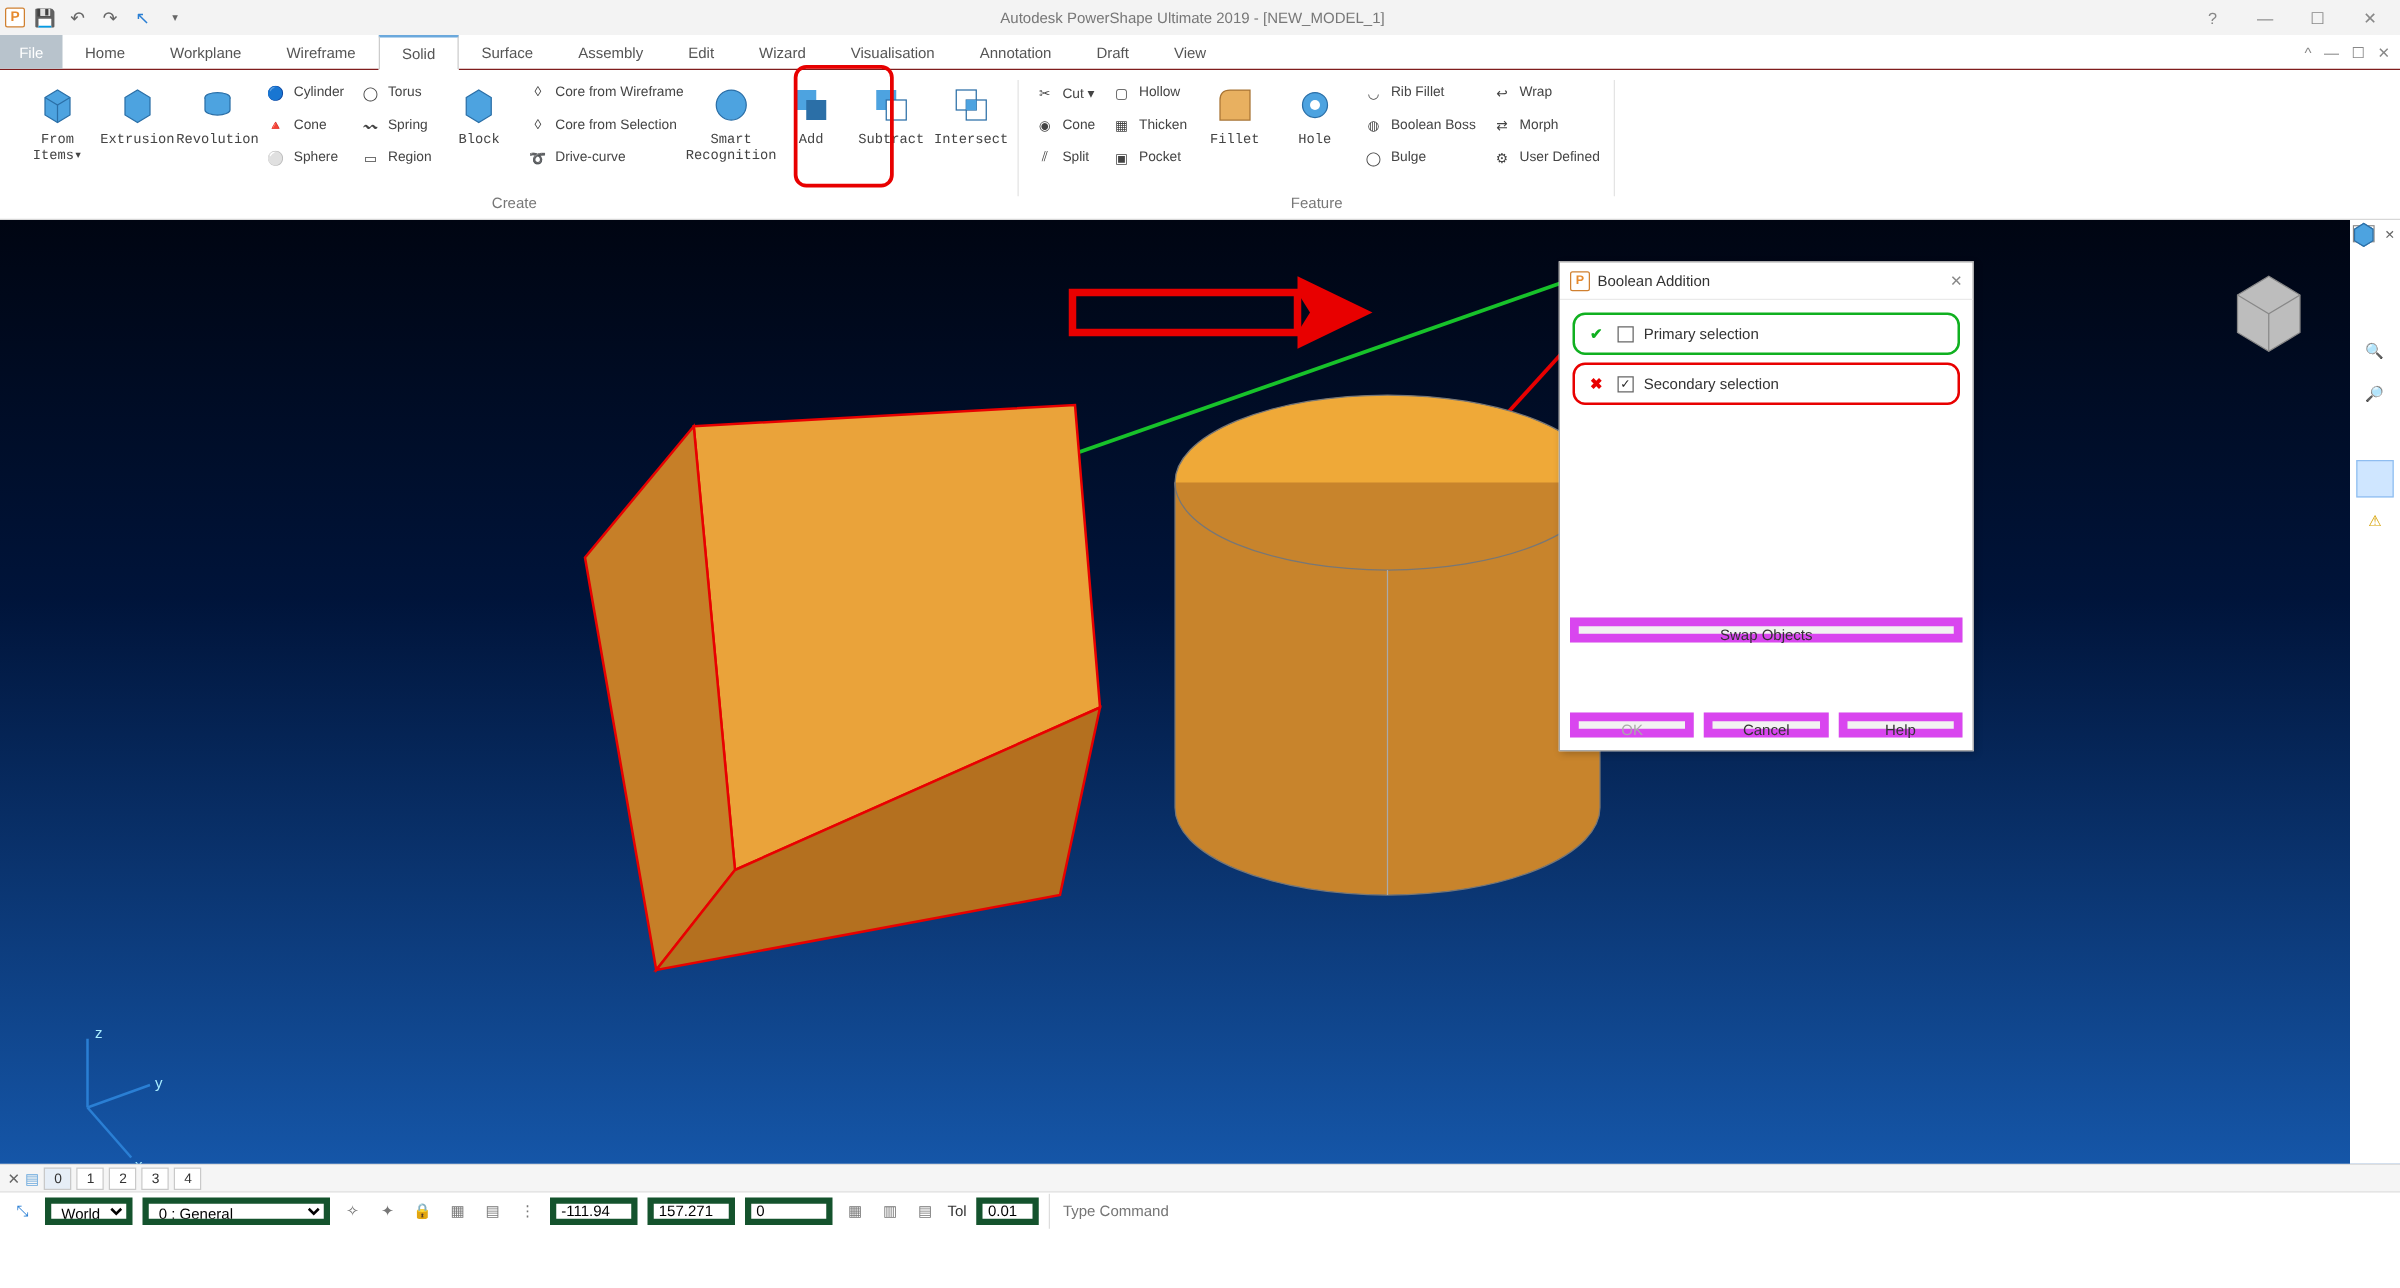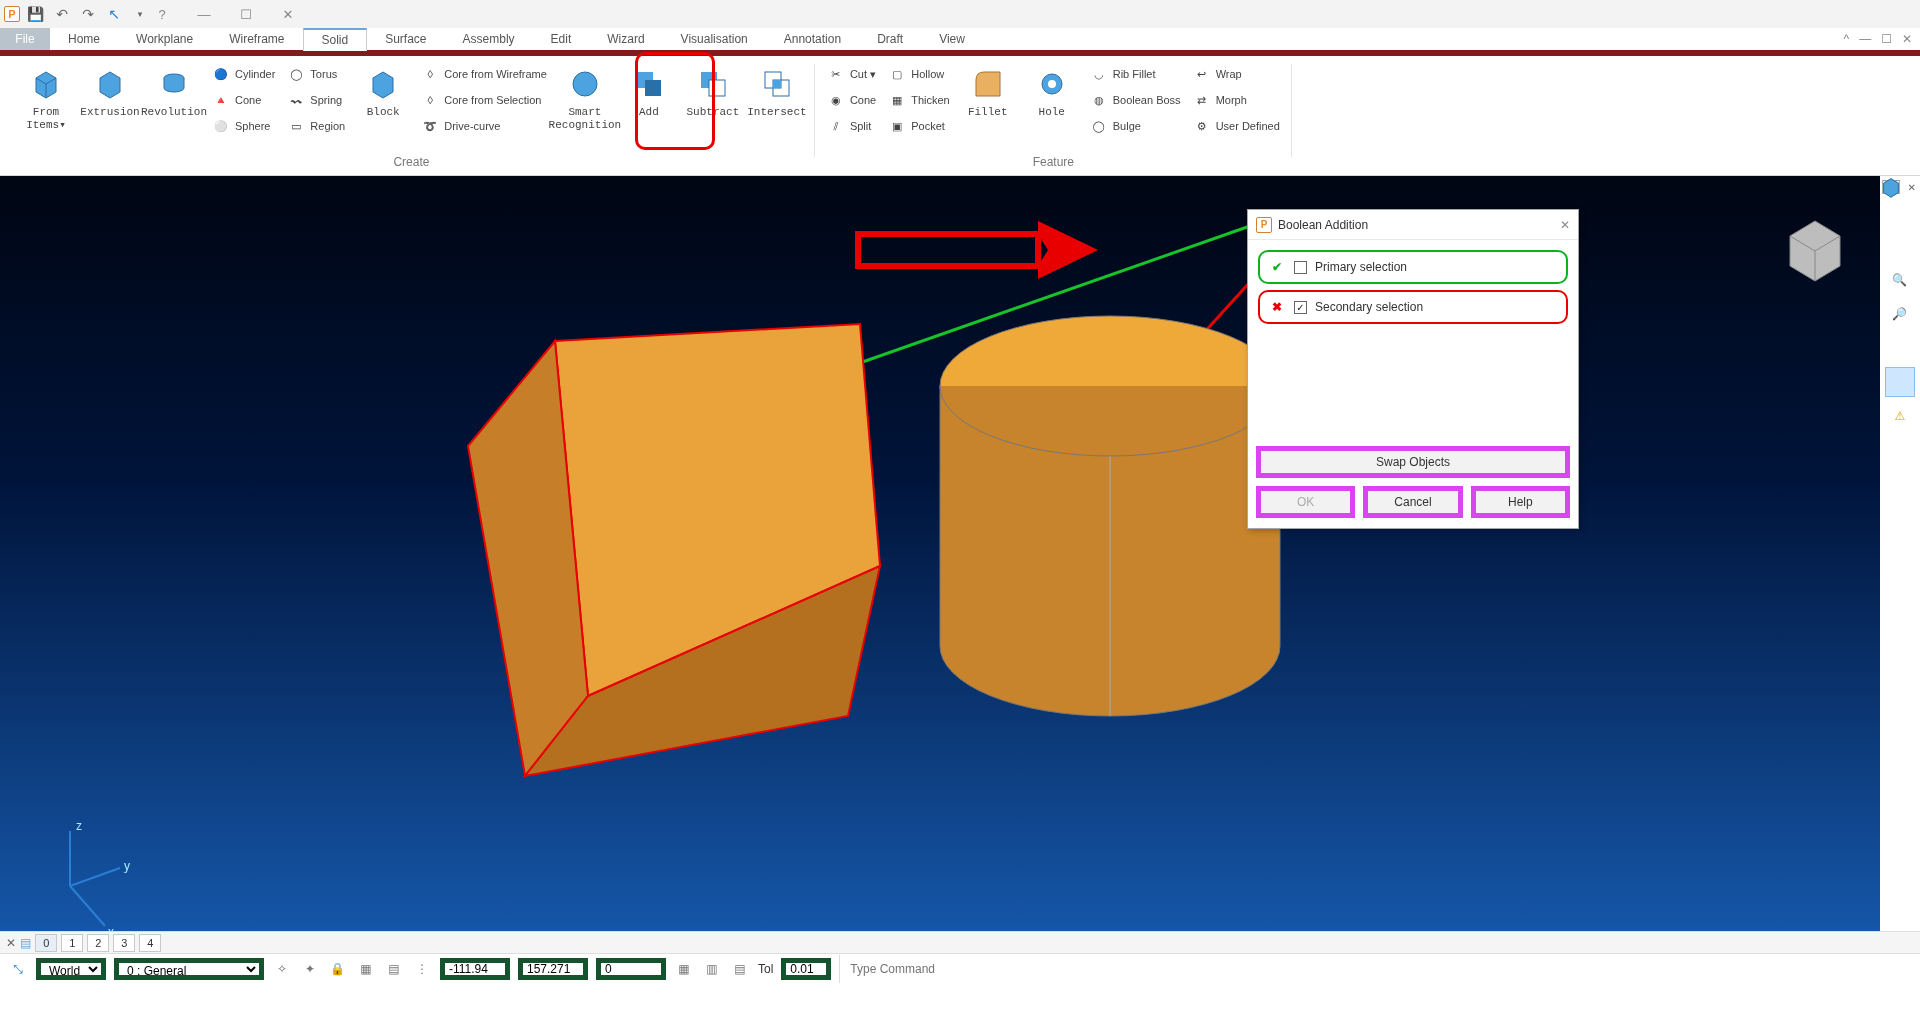--- a/index.html
+++ b/index.html
@@ -8,21 +8,21 @@
 
 .titlebar { height: 28px; background: #f3f3f3; display: flex; align-items: center; padding: 0 4px; }
 .titlebar .app-icon { width: 16px; height: 16px; background: #fff; border: 1px solid #d08030; border-radius: 2px; display: flex; align-items: center; justify-content: center; color: #e68a2e; font-weight: bold; font-size: 11px; margin-right: 6px; }
 .titlebar .qat { display: flex; gap: 6px; align-items: center; }
 .titlebar .qat span { width: 20px; height: 20px; display: flex; align-items: center; justify-content: center; color: #666; font-size: 14px; }
 .titlebar .title { flex: 1; text-align: center; color: #777; font-size: 12px; }
 .titlebar .winctl { display: flex; gap: 18px; color: #888; padding-right: 8px; }
 .titlebar .winctl span { width: 24px; text-align: center; font-size: 13px; }
 
 
-.ribbon-tabs { height: 28px; background: #fff; display: flex; align-items: stretch; border-bottom: 6px solid #7f1d1d; }
+.ribbon-tabs { height: 28px; background: #fff; display: flex; align-items: stretch; border-bottom: 1px solid #7f1d1d; }
 .ribbon-tabs .file { background: #b8c3cc; color: #fff; width: 50px; display: flex; align-items: center; justify-content: center; font-size: 12px; }
 .ribbon-tabs .tab { padding: 0 18px; display: flex; align-items: center; color: #555; font-size: 12px; }
 .ribbon-tabs .tab.active { border: 1px solid #ccc; border-bottom: 1px solid #fff; border-top: 2px solid #6aa8dc; margin-bottom: -1px; background: #fff; }
 .ribbon-tabs .right-end { margin-left: auto; display: flex; gap: 10px; padding-right: 8px; align-items: center; color: #888; }
 
 
 .ribbon { height: 120px; background: #fff; border-bottom: 1px solid #d7d7d7; display: flex; padding: 4px 8px 0 8px; }
 .grp { display: flex; flex-direction: column; align-items: center; padding: 2px 8px; position: relative; }
 .grp::after { content: ""; position: absolute; right: 0; top: 4px; bottom: 18px; width: 1px; background: #e4e4e4; }
 .grp-title { height: 18px; font-size: 12px; color: #777; margin-top: auto; }
@@ -52,21 +52,21 @@
 .dialog .dtitle .pico { width:16px; height:16px; border:1px solid #d08030; border-radius:2px; display:flex; align-items:center; justify-content:center; color:#e68a2e; font-weight:bold; font-size:10px; margin-right:6px;}
 .dialog .dtitle .dx { margin-left: auto; color: #888; }
 .dialog .dbody { padding: 10px 10px 10px 10px; }
 .drow { display:flex; align-items:center; gap:8px; height:34px; padding:0 8px; border-radius:10px; margin-bottom:6px; }
 .drow.green { border:2px solid #10b020; }
 .drow.red   { border:2px solid #e80000; }
 .drow .state { width:18px; height:18px; display:flex; align-items:center; justify-content:center; font-weight:bold; }
 .drow .cb { width:13px; height:13px; border:1px solid #666; display:flex; align-items:center; justify-content:center; font-size:10px; background:#fff;}
 .drow .cb.chk::before { content:"✓"; color:#222; }
 .dbtns { display:flex; flex-direction:column; gap:8px; padding:6px 8px 10px 8px; }
-.dbtns button { height:32px; background:#f2f2f2; border:5px solid #d946ef; font-size:12px; color:#333; }
+.dbtns button { height:20px; background:#f2f2f2; border:7px solid #d946ef; font-size:12px; color:#333;margin-top:48px; }
 .dbtns .rowb { display:flex; gap:8px; }
 .dbtns .rowb button { flex:1; }
 .dbtns button:disabled { color:#aaa; }
 
 
 .tabstrip { height: 22px; background:#f5f5f5; display:flex; align-items:center; gap:4px; padding:0 6px; border-top:1px solid #ddd; }
 .tabstrip .cx { color:#666; }
 .tabstrip .ic { color:#6aa8dc;}
 .tabstrip .pg { width:22px; height:18px; border:1px solid #c9c9c9; background:#fff; font-size:11px; display:flex; align-items:center; justify-content:center;}
 .tabstrip .pg.active{ background:#e6eef7;}
@@ -83,20 +83,21 @@
 
 <div class="titlebar">
   <div class="app-icon">P</div>
   <div class="qat">
     <span>💾</span>
     <span>↶</span>
     <span>↷</span>
     <span style="color:#2a7fd4;">↖</span>
     <span style="font-size:9px;">▾</span>
   </div>
+  <div class="title">Autodesk PowerShape Ultimate 2019 - [NEW_MODEL_1]</div>
   <div class="winctl">
     <span>?</span>
     <span>—</span>
     <span>☐</span>
     <span>✕</span>
   </div>
 </div>
 
 <div class="ribbon-tabs">
   <div class="file">File</div>

